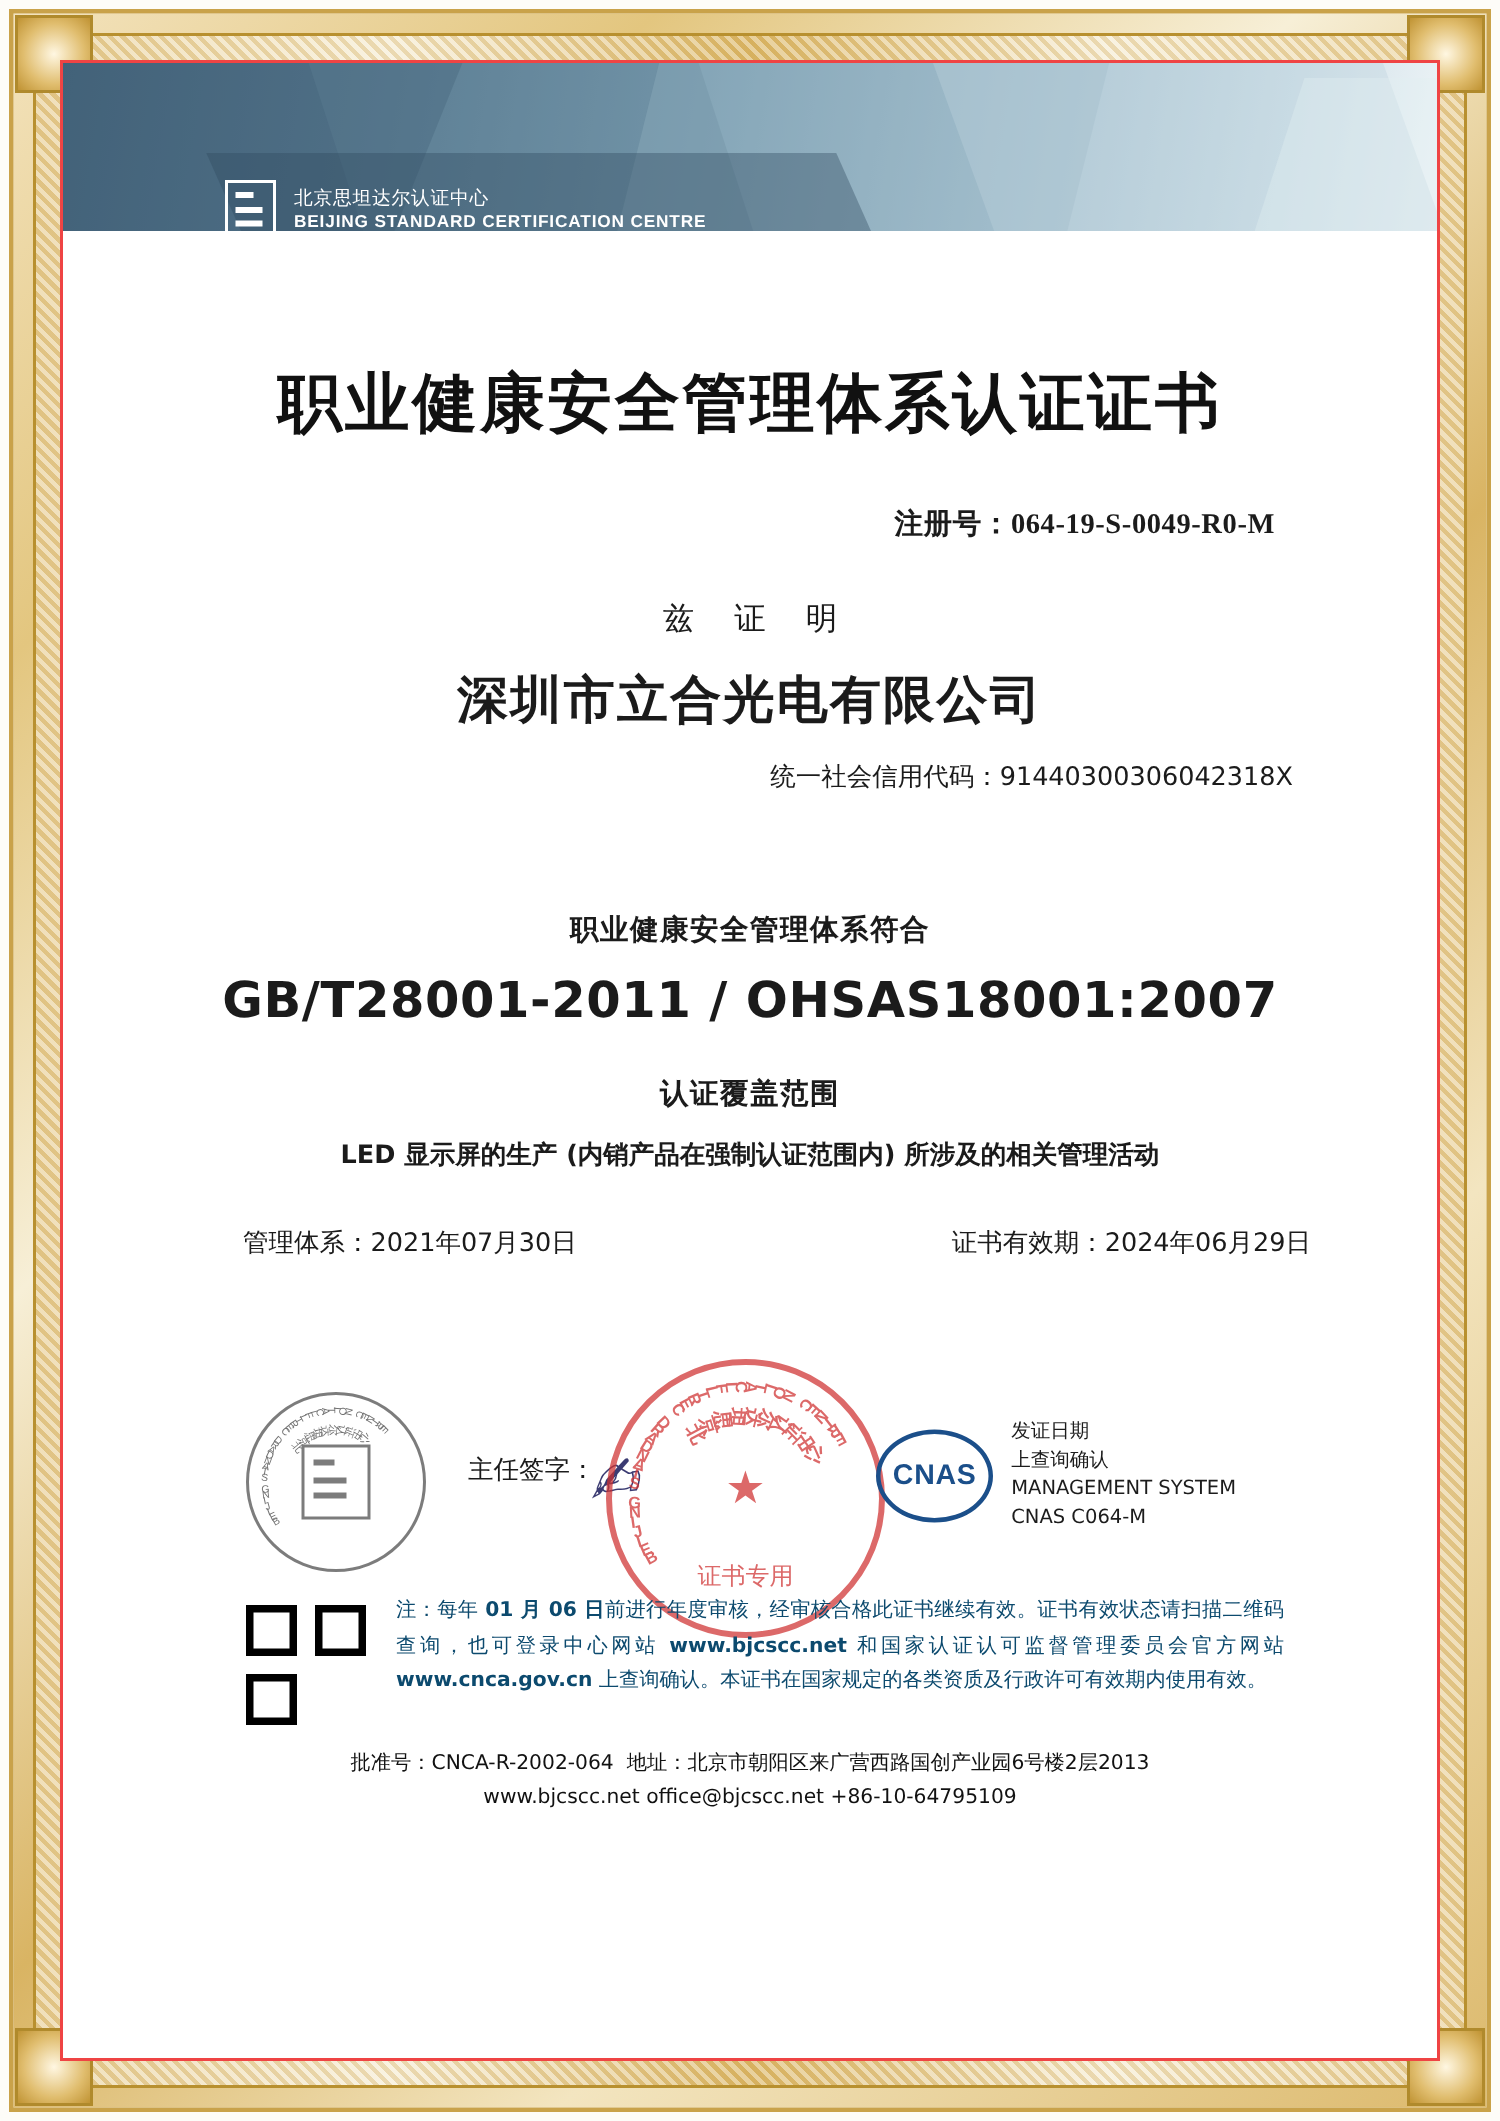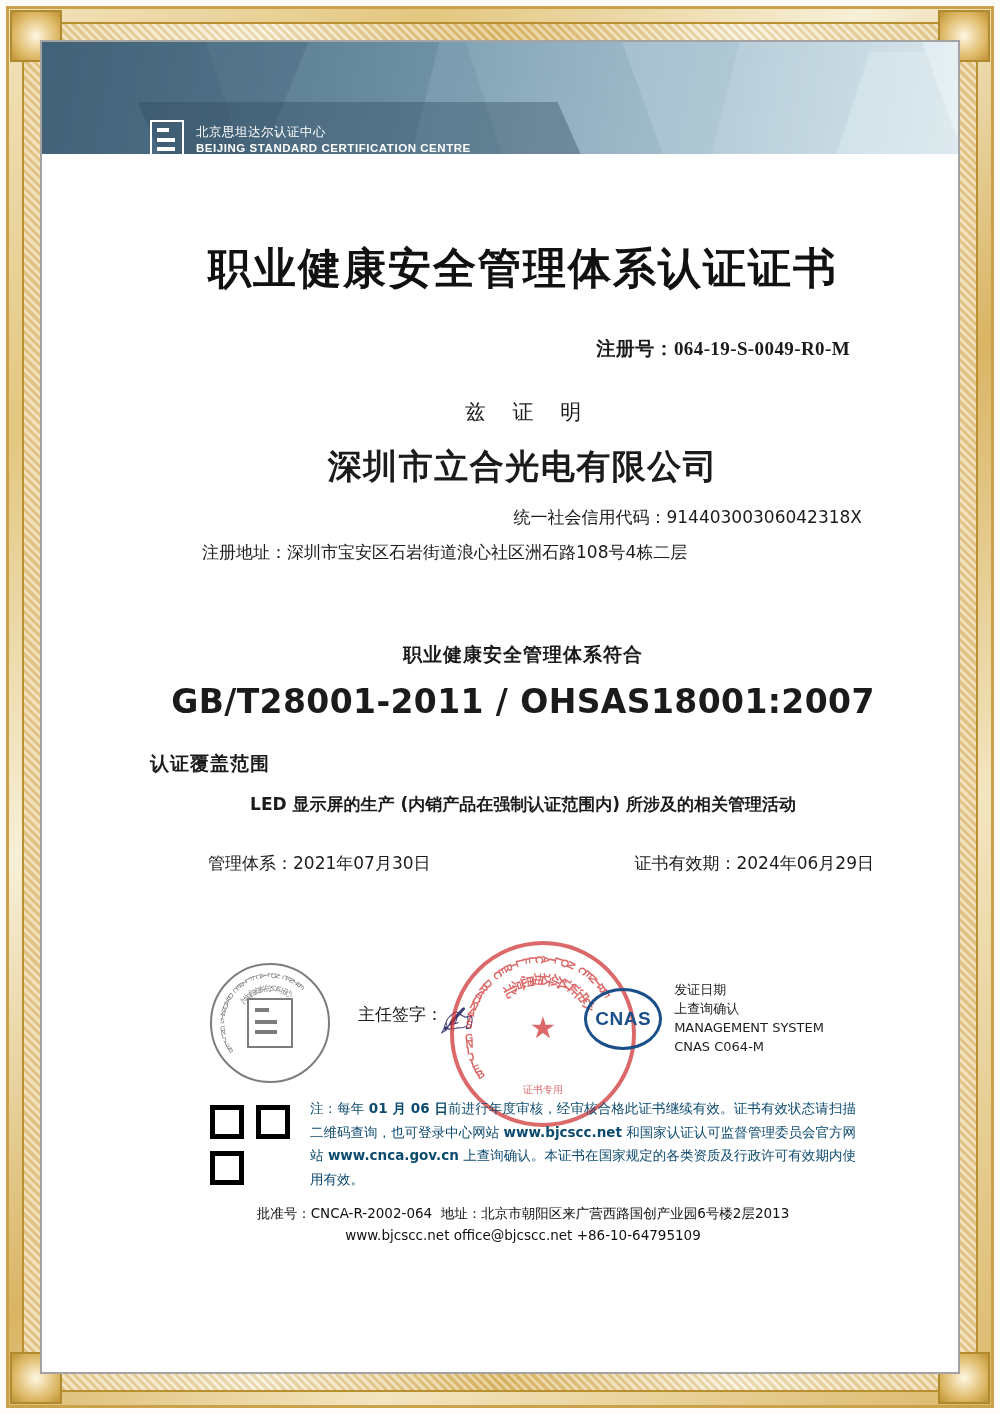--- a/index.html
+++ b/index.html
@@ -35,21 +35,21 @@
     inset: 22px;
     border: 2px solid #b8902f;
     background:
       repeating-linear-gradient(45deg, rgba(255,255,255,0.35) 0 3px, rgba(195,150,60,0.22) 3px 6px),
       linear-gradient(90deg, #e8cf96 0%, #f6ecd2 25%, #dcb868 50%, #f6ecd2 75%, #e8cf96 100%);
     box-sizing: border-box;
   }
   .frame-inner {
     position: absolute;
     inset: 40px;
-    border: 2px solid #a3a3a3;
+    border: 2px solid #ef4444;
     background: #ffffff;
     box-sizing: border-box;
     overflow: hidden;
   }
   .corner {
     position: absolute;
     width: 52px;
     height: 52px;
     background:
       radial-gradient(circle at 50% 50%, #fff7e2 0%, #e0bd6e 60%, #c09333 100%);
@@ -126,21 +126,20 @@
 
   
   .content {
     position: absolute;
     left: 0; right: 0;
     top: 112px;
     bottom: 0;
     padding: 0 62px;
     box-sizing: border-box;
     color: #1b1b1b;
-    margin-left: 46px;
   }
   .title {
     text-align: center;
     font-family: "DejaVu Sans", sans-serif;
     font-weight: bold;
     font-size: 43px;
     letter-spacing: 2px;
     margin-top: 86px;
     color: #111111;
   }
@@ -198,21 +197,21 @@
   }
   .standard {
     text-align: center;
     margin-top: 14px;
     font-family: "DejaVu Sans", sans-serif;
     font-weight: bold;
     font-size: 33px;
     letter-spacing: .4px;
   }
   .scope-label {
-    text-align: left;
+    text-align: center;
     margin-top: 30px;
     font-size: 19px;
     font-weight: bold;
     letter-spacing: 1px;
     font-family: "DejaVu Sans", sans-serif;
   }
   .scope-text {
     text-align: center;
     margin-top: 16px;
     font-size: 17px;
@@ -311,21 +310,21 @@
     left: 50%; top: 46%;
     transform: translate(-50%,-50%);
     color: #cf3030;
     font-size: 30px;
   }
   .red-seal .seal-sub {
     position: absolute;
     left: 50%; bottom: 26px;
     transform: translateX(-50%);
     color: #cf3030;
-    font-size: 10px;
+    font-size: 16px;
     white-space: nowrap;
     font-family: "DejaVu Sans", sans-serif;
   }
   .red-seal .ring-txt {
     position: absolute;
     inset: 8px;
     border-radius: 50%;
     font-size: 11px;
     color: #cf3030;
     font-weight: bold;
@@ -469,23 +468,20 @@
       </div>
 
       <div class="hereby">兹 证 明</div>
 
       <div class="company">深圳市立合光电有限公司</div>
 
       <div class="credit-code">
         <span>统一社会信用代码：</span><span>91440300306042318X</span>
       </div>
 
-      <div class="addr-line">
-        <span>注册地址：</span><span>深圳市宝安区石岩街道浪心社区洲石路108号4栋二层</span>
-      </div>
 
 
       <div class="conform">职业健康安全管理体系符合</div>
       <div class="standard">GB/T28001-2011 / OHSAS18001:2007</div>
 
       <div class="scope-label">认证覆盖范围</div>
       <div class="scope-text">LED 显示屏的生产 (内销产品在强制认证范围内) 所涉及的相关管理活动</div>
 
       <div class="dates">
         <div>

